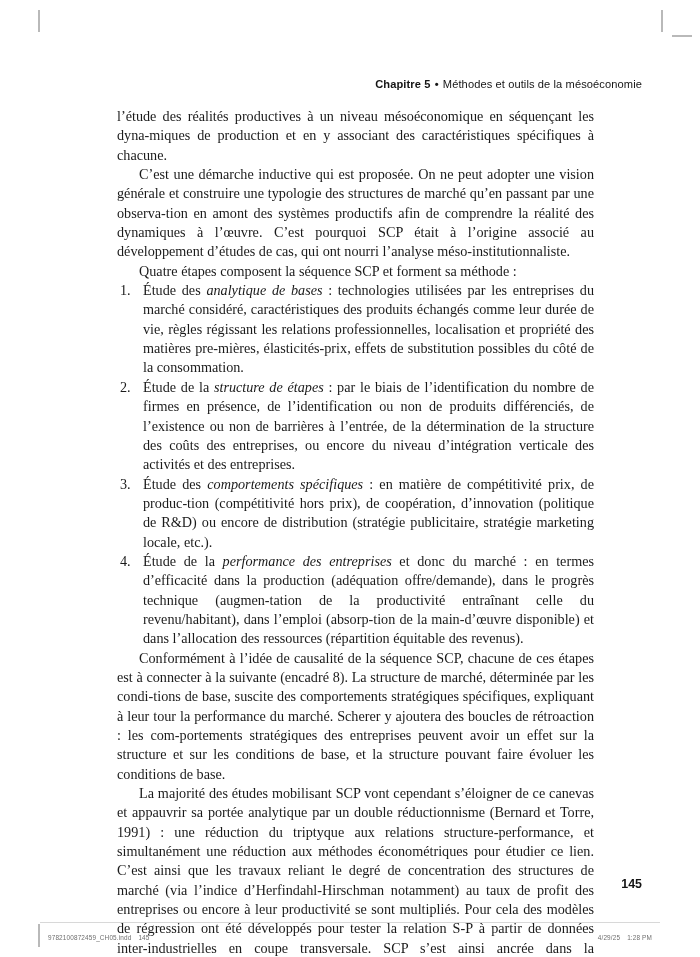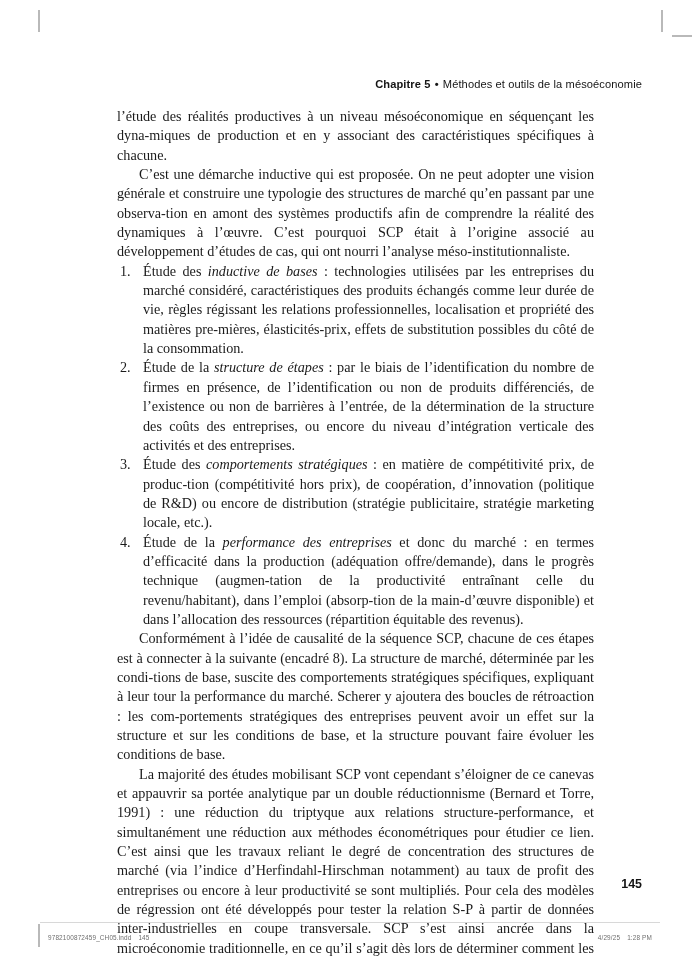--- a/index.html
+++ b/index.html
@@ -159,30 +159,31 @@
     <span class="sep">•</span>
     <span>Méthodes et outils de la mésoéconomie</span>
   </div>
 
   <div class="textblock">
 
     <p class="p-noindent">l’étude des réalités productives à un niveau mésoéconomique en séquençant les dyna-miques de production et en y associant des caractéristiques spécifiques à chacune.</p>
 
     <p class="p-indent">C’est une démarche inductive qui est proposée. On ne peut adopter une vision générale et construire une typologie des structures de marché qu’en passant par une observa-tion en amont des systèmes productifs afin de comprendre la réalité des dynamiques à l’œuvre. C’est pourquoi SCP était à l’origine associé au développement d’études de cas, qui ont nourri l’analyse méso-institutionnaliste.</p>
 
+    <p class="p-indent">Quatre étapes composent la séquence SCP et forment sa méthode :</p>
 
     <ol class="steps">
       <li>
-        <span>Étude des </span><span class="term">inductive de bases</span><span> : technologies utilisées par les entreprises du marché considéré, caractéristiques des produits échangés comme leur durée de vie, règles régissant les relations professionnelles, localisation et propriété des matières pre-mières, élasticités-prix, effets de substitution possibles du côté de la consommation.</span>
+        <span>Étude des </span><span class="term">analytique de bases</span><span> : technologies utilisées par les entreprises du marché considéré, caractéristiques des produits échangés comme leur durée de vie, règles régissant les relations professionnelles, localisation et propriété des matières pre-mières, élasticités-prix, effets de substitution possibles du côté de la consommation.</span>
       </li>
       <li>
         <span>Étude de la </span><span class="term">structure de étapes</span><span> : par le biais de l’identification du nombre de firmes en présence, de l’identification ou non de produits différenciés, de l’existence ou non de barrières à l’entrée, de la détermination de la structure des coûts des entreprises, ou encore du niveau d’intégration verticale des activités et des entreprises.</span>
       </li>
       <li>
-        <span>Étude des </span><span class="term">comportements stratégiques</span><span> : en matière de compétitivité prix, de produc-tion (compétitivité hors prix), de coopération, d’innovation (politique de R&amp;D) ou encore de distribution (stratégie publicitaire, stratégie marketing locale, etc.).</span>
+        <span>Étude des </span><span class="term">comportements spécifiques</span><span> : en matière de compétitivité prix, de produc-tion (compétitivité hors prix), de coopération, d’innovation (politique de R&amp;D) ou encore de distribution (stratégie publicitaire, stratégie marketing locale, etc.).</span>
       </li>
       <li>
         <span>Étude de la </span><span class="term">performance des entreprises</span><span> et donc du marché : en termes d’efficacité dans la production (adéquation offre/demande), dans le progrès technique (augmen-tation de la productivité entraînant celle du revenu/habitant), dans l’emploi (absorp-tion de la main-d’œuvre disponible) et dans l’allocation des ressources (répartition équitable des revenus).</span>
       </li>
     </ol>
 
     <p class="p-indent">Conformément à l’idée de causalité de la séquence SCP, chacune de ces étapes est à connecter à la suivante (encadré 8). La structure de marché, déterminée par les condi-tions de base, suscite des comportements stratégiques spécifiques, expliquant à leur tour la performance du marché. Scherer y ajoutera des boucles de rétroaction : les com-portements stratégiques des entreprises peuvent avoir un effet sur la structure et sur les conditions de base, et la structure pouvant faire évoluer les conditions de base.</p>
 
     <p class="p-indent">La majorité des études mobilisant SCP vont cependant s’éloigner de ce canevas et appauvrir sa portée analytique par un double réductionnisme (Bernard et Torre, 1991) : une réduction du triptyque aux relations structure-performance, et simultanément une réduction aux méthodes économétriques pour étudier ce lien. C’est ainsi que les travaux reliant le degré de concentration des structures de marché (via l’indice d’Herfindahl-Hirschman notamment) au taux de profit des entreprises ou encore à leur productivité se sont multipliés. Pour cela des modèles de régression ont été développés pour tester la relation S-P à partir de données inter-industrielles en coupe transversale. SCP s’est ainsi ancrée dans la microéconomie traditionnelle, en ce qu’il s’agit dès lors de déterminer comment les dotations sont allouées en fonction d’une structure de marché spécifique (Arena, 1988).</p>
 

